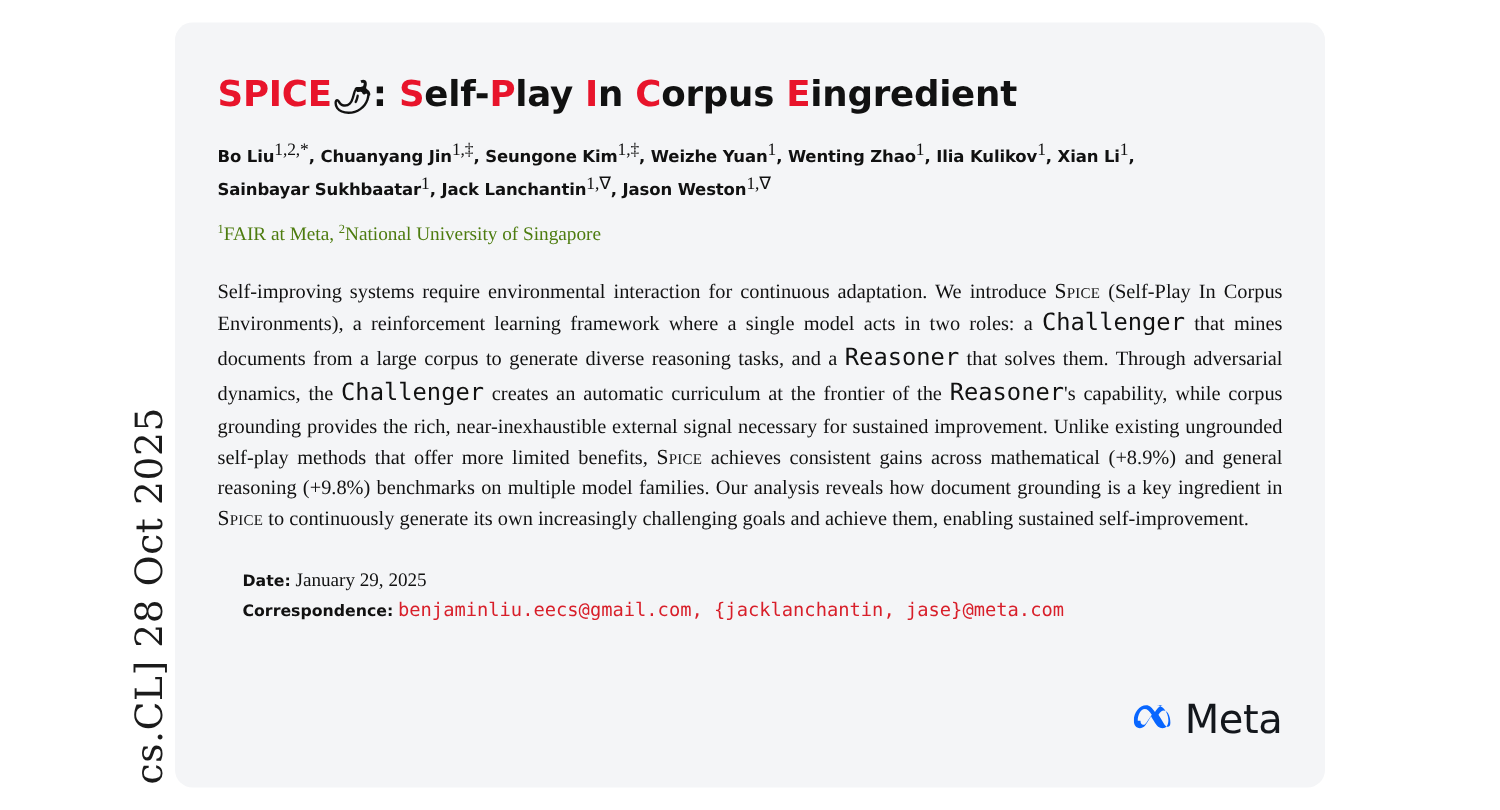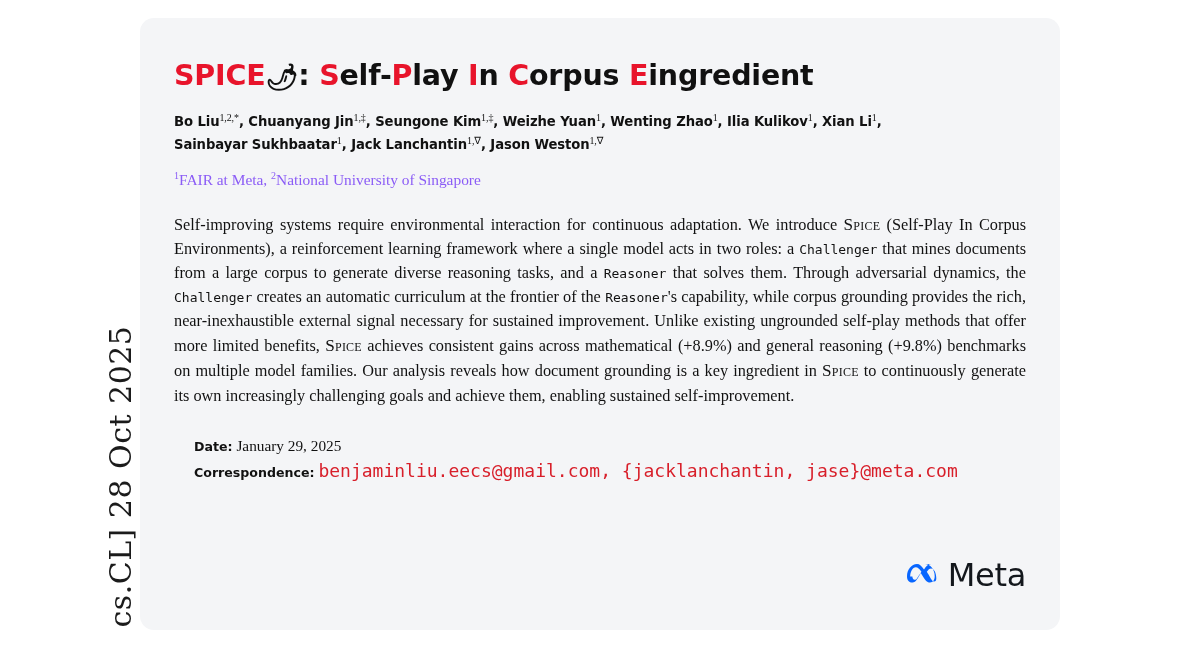--- a/index.html
+++ b/index.html
@@ -73,31 +73,31 @@
     font-family: "DejaVu Sans", sans-serif;
     font-weight: bold;
     font-size: 13.2px;
     line-height: 1.62;
     color: #111111;
     margin-bottom: 14px;
     letter-spacing: -0.1px;
   }
   #authors sup, .sup {
     font-weight: normal;
-    font-size: 10px;
+    font-size: 14px;
     vertical-align: super;
     font-family: "Liberation Serif", serif;
   }
 
   
   #affiliations {
     font-family: "Liberation Serif", serif;
     font-size: 15.4px;
     line-height: 1.45;
-    color: #8b5cf6;
+    color: #4d7c0f;
     margin-bottom: 20px;
   }
   #affiliations sup {
     font-size: 10px;
     vertical-align: super;
   }
 
   
   #abstract {
     font-family: "Liberation Serif", serif;
@@ -107,39 +107,39 @@
     text-align: justify;
     margin-bottom: 26px;
   }
   #abstract .sc {
     font-variant: small-caps;
     font-size: 17.2px;
     letter-spacing: 0.2px;
   }
   #abstract .mono {
     font-family: "DejaVu Sans Mono", monospace;
-    font-size: 13px;
+    font-size: 19px;
   }
 
   
   .meta-row {
     font-family: "Liberation Serif", serif;
     font-size: 15.3px;
     line-height: 1.55;
     color: #111111;
   }
   .meta-label {
     font-family: "DejaVu Sans", sans-serif;
     font-weight: bold;
     font-size: 12.6px;
     margin-left: 20px;
   }
   .meta-mail {
     font-family: "DejaVu Sans Mono", monospace;
-    font-size: 18px;
+    font-size: 15px;
     color: #d81f2a;
   }
 
   
   #meta-logo {
     position: absolute;
     right: 34px;
     bottom: 36px;
     display: flex;
     align-items: center;

